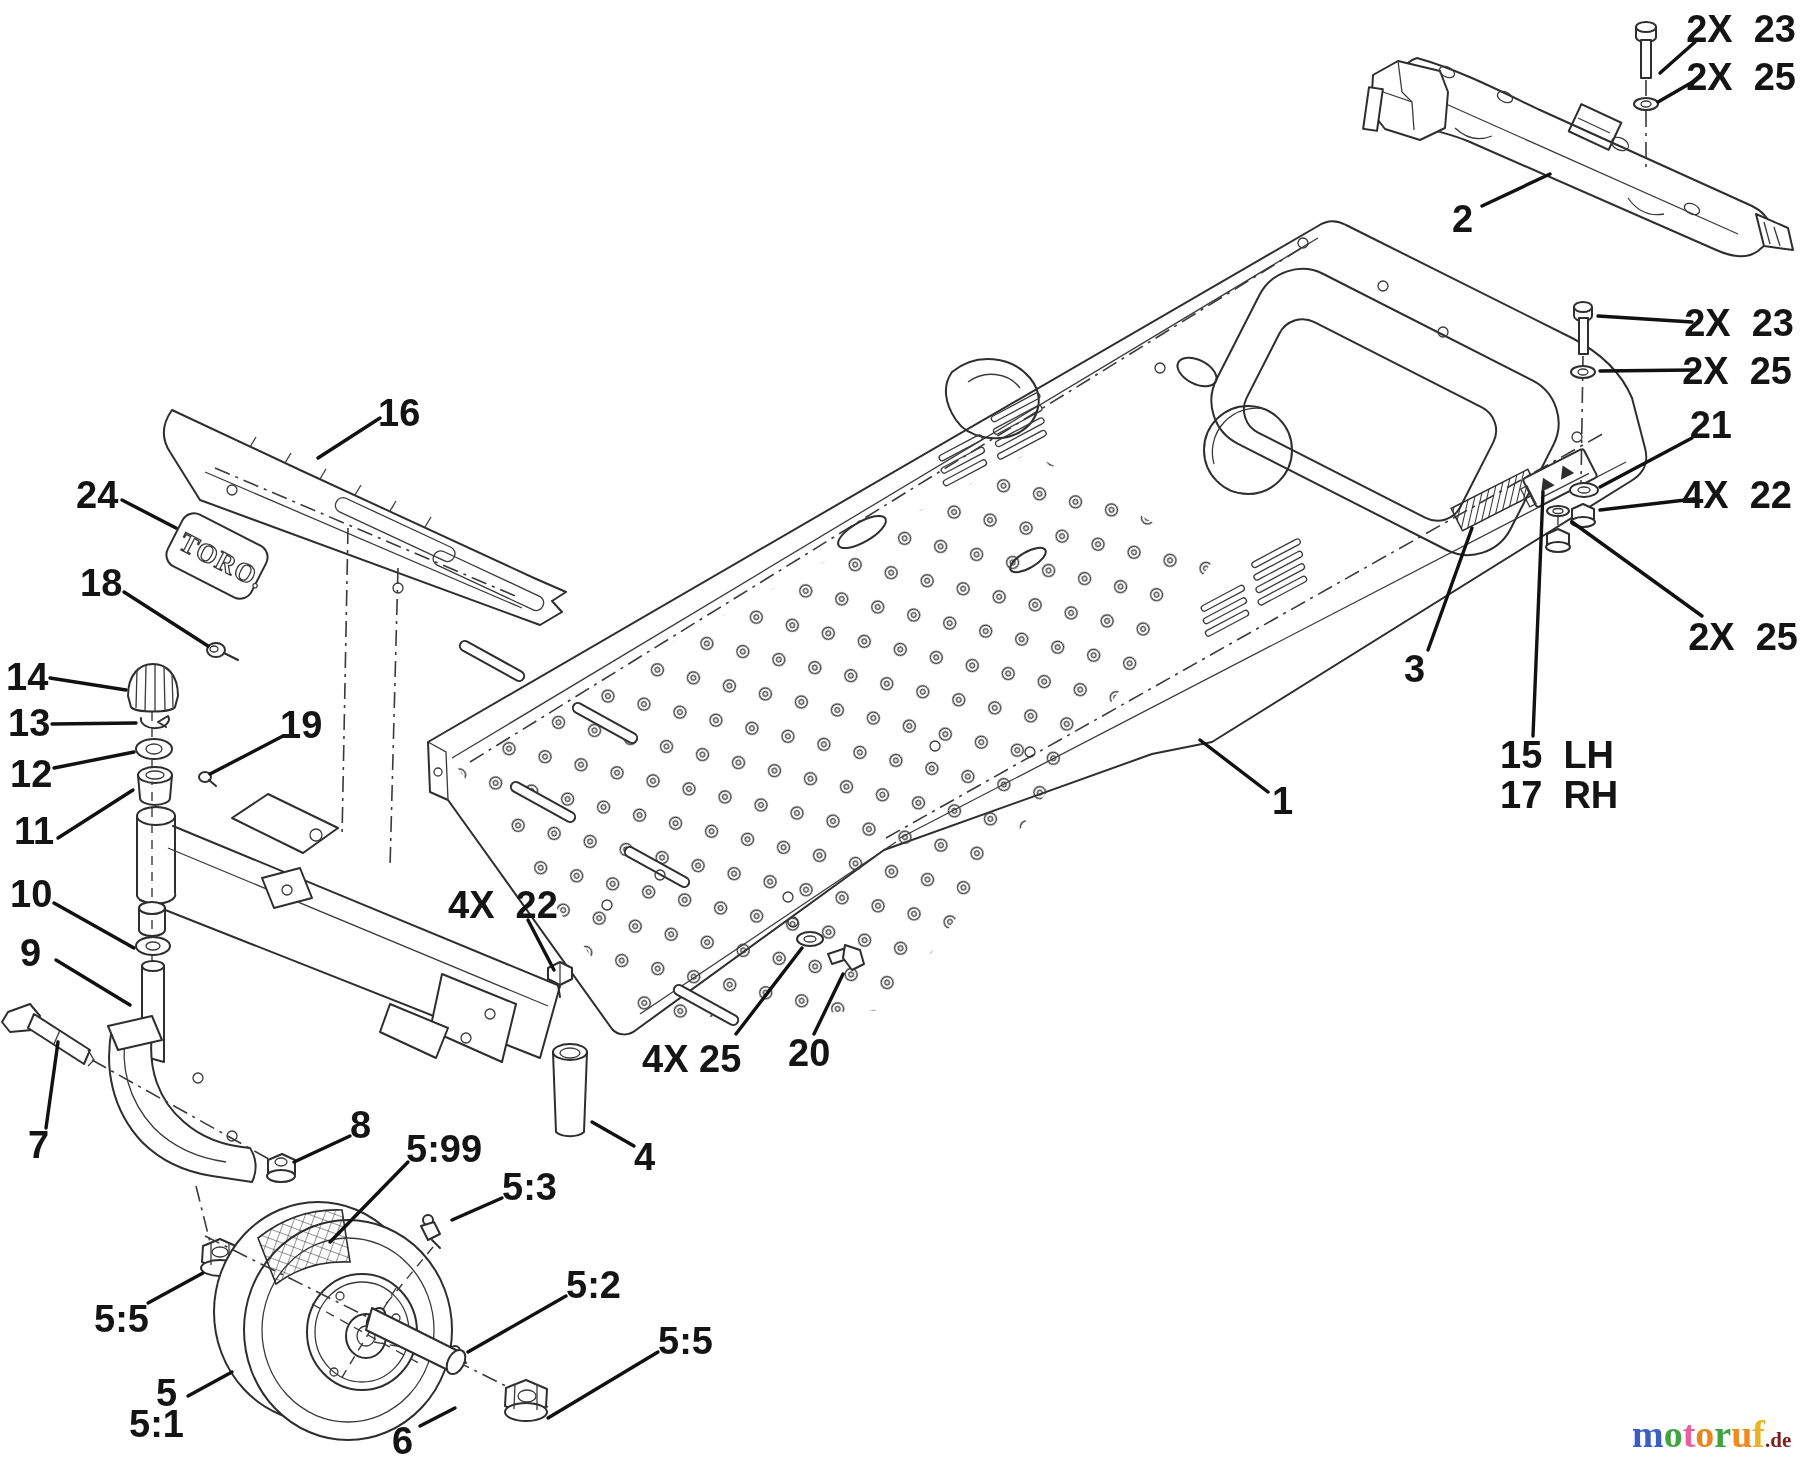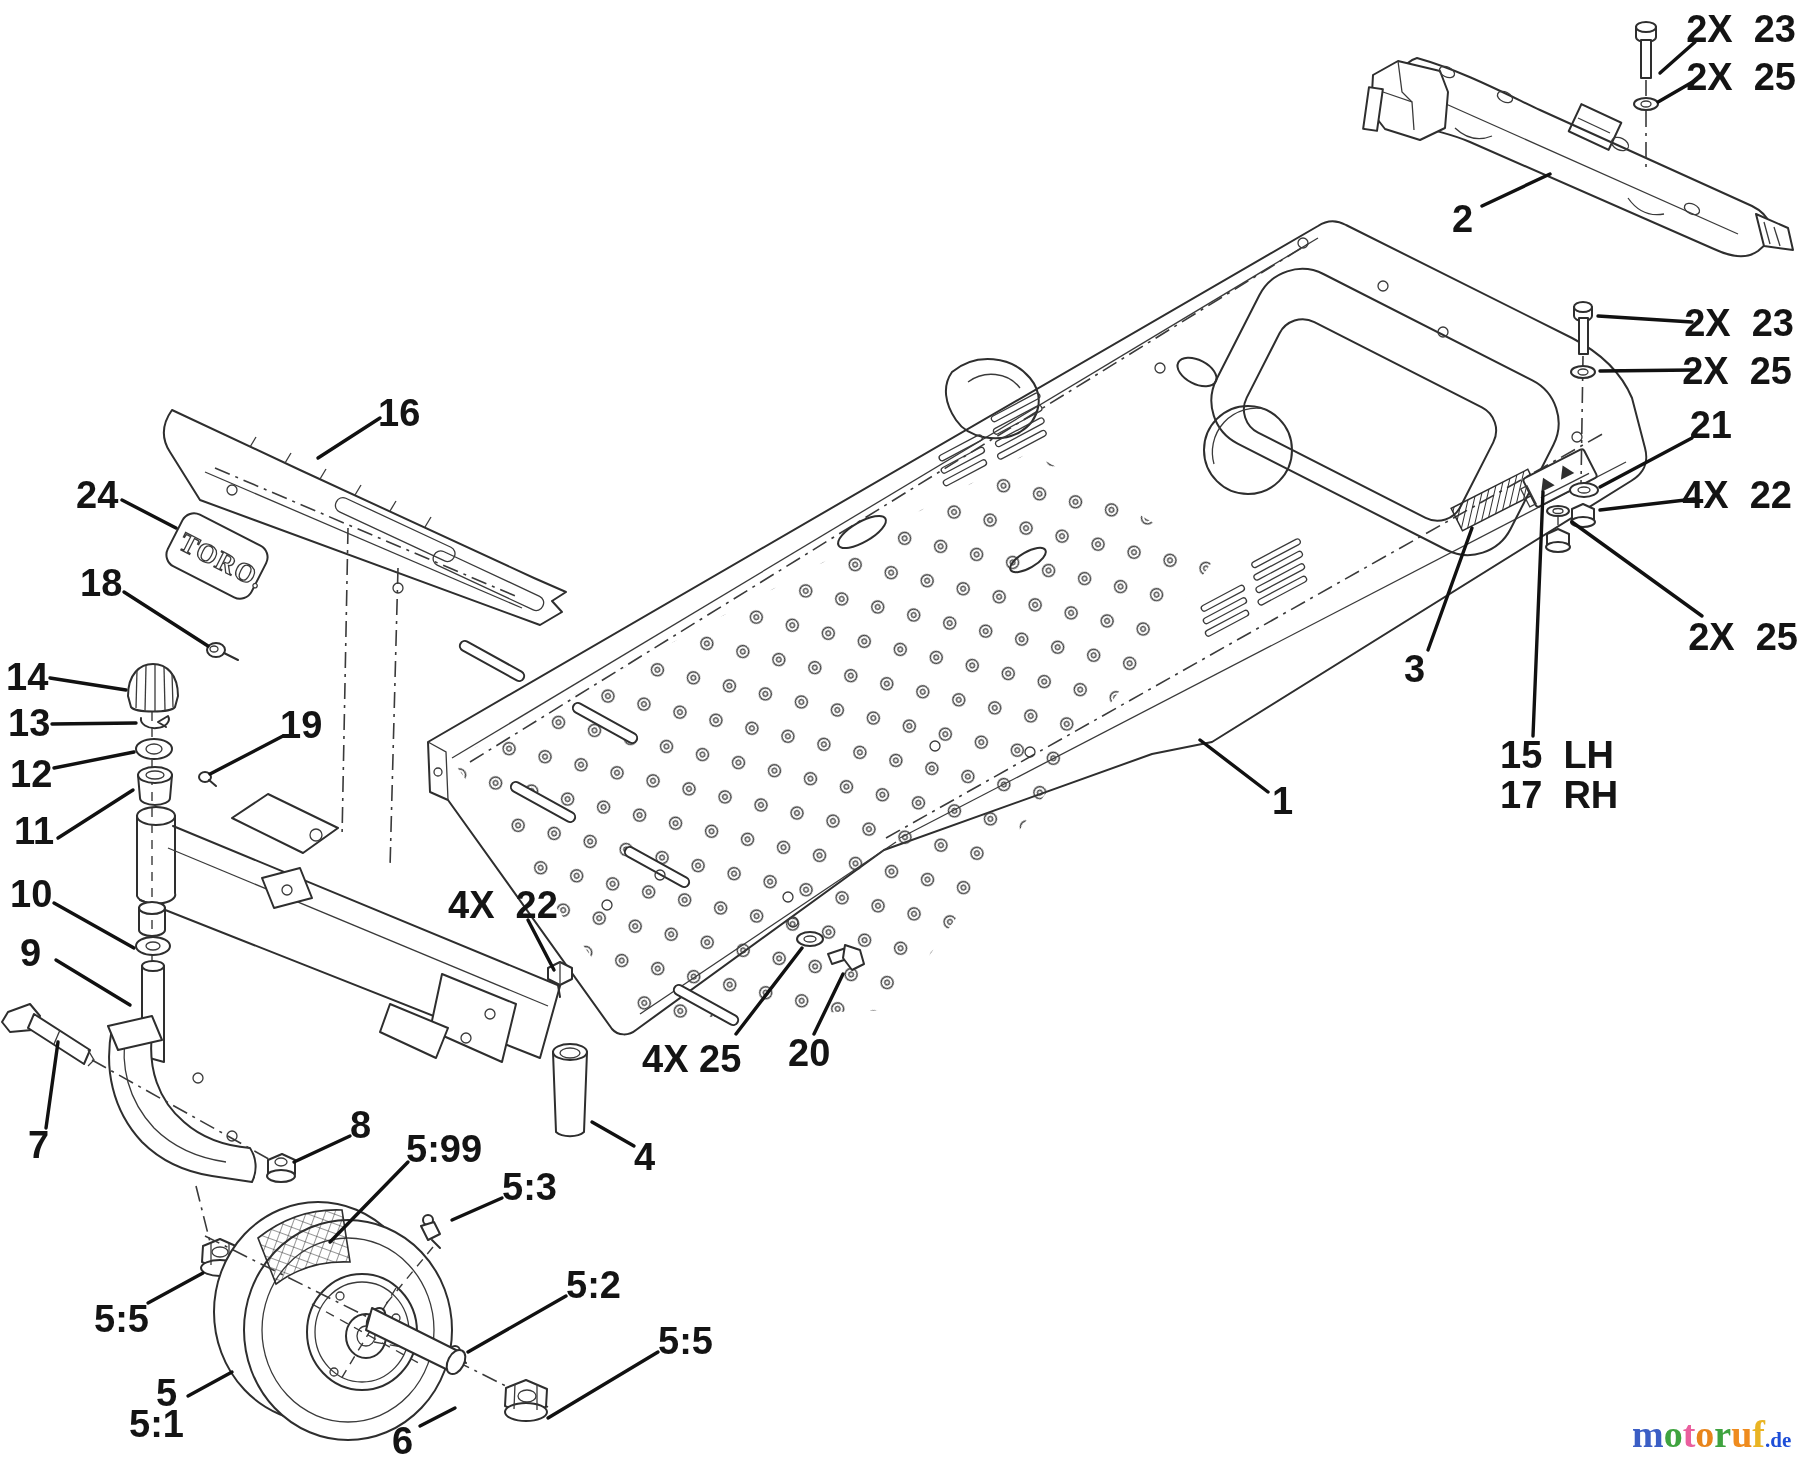--- a/index.html
+++ b/index.html
@@ -13,21 +13,21 @@
   .partw{stroke:#2e2e2e;stroke-width:2;fill:#ffffff;stroke-linejoin:round;}
   .thin{stroke:#3a3a3a;stroke-width:1.3;fill:none;}
   .leader{stroke:#111;stroke-width:3.4;fill:none;stroke-linecap:round;}
   .dashdot{stroke:#3a3a3a;stroke-width:1.6;fill:none;stroke-dasharray:16 6 3 6;}
   .dash{stroke:#3a3a3a;stroke-width:1.4;fill:none;stroke-dasharray:9 7;}
   #watermark{position:absolute;left:1632px;top:1412px;font-family:"Liberation Serif",serif;
              font-weight:bold;font-size:38px;letter-spacing:0px;}
   #watermark span{display:inline-block;}
   .wm0{color:#3b5ec5}.wm1{color:#3fa33f}.wm2{color:#ea5f9e}.wm3{color:#e8851c}
   .wm4{color:#3fa33f}.wm5{color:#ef8b1e}.wm6{color:#e9b423}
-  .wmtld{color:#1d4ed8;font-size:21px;font-weight:bold;}
+  .wmtld{color:#7f1d1d;font-size:21px;font-weight:bold;}
 </style>
 </head>
 <body>
 
 <div id="stage">
 <svg width="1800" height="1460" viewBox="0 0 1800 1460">
   <defs>
     <pattern id="dots" width="56" height="48" patternUnits="userSpaceOnUse" patternTransform="rotate(-28 0 0)">
       <circle cx="14" cy="12" r="6" fill="none" stroke="#3a3a3a" stroke-width="1.4"></circle>
       <circle cx="14" cy="12" r="2.3" fill="none" stroke="#3a3a3a" stroke-width="1.2"></circle>

